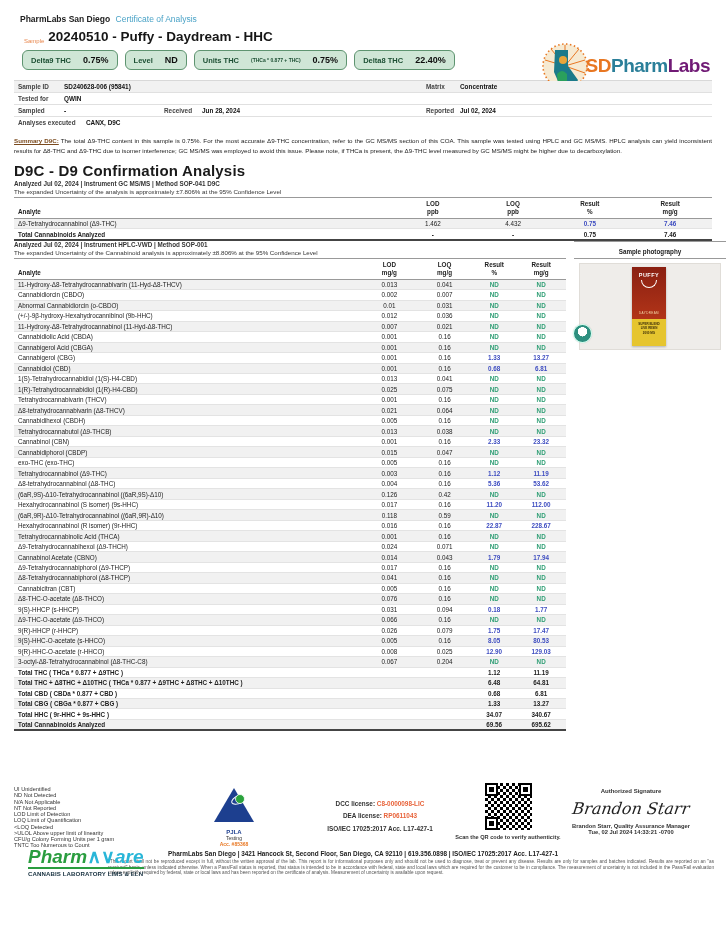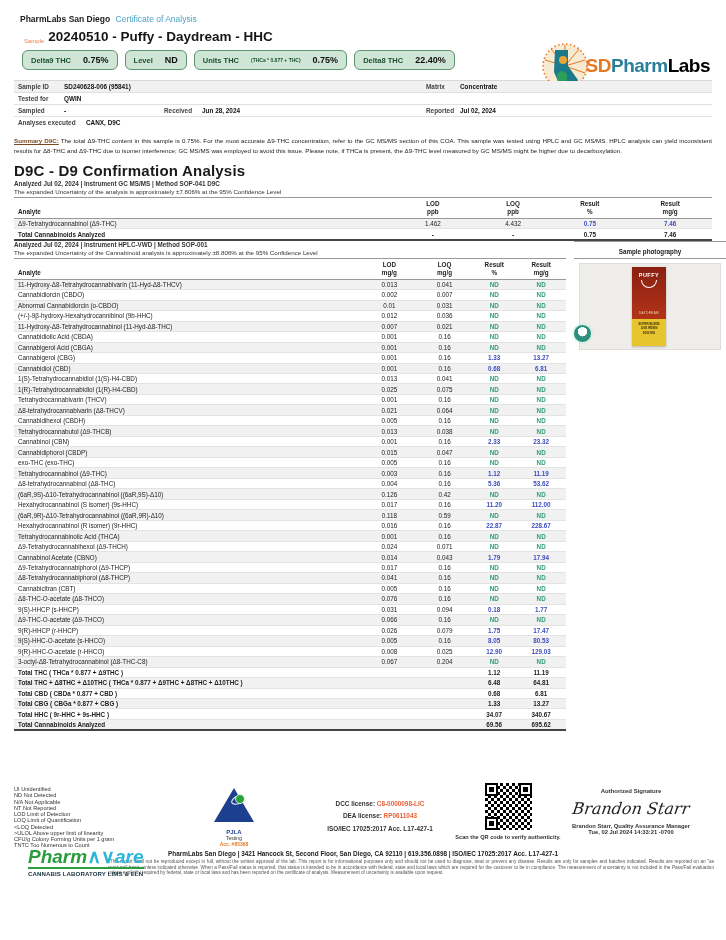--- a/index.html
+++ b/index.html
@@ -14,21 +14,21 @@
   .sampleline .slabel{color:#e8874e;font-size:6px;margin-right:4px}
   .sampleline .sname{font-size:13.5px;font-weight:bold;color:#161616}
   .badges{display:flex;gap:7px;margin:6px 0 0 22px}
   .badge{display:flex;align-items:center;gap:12px;background:#cfe6d6;border:1.5px solid #5e9470;border-radius:6px;padding:3px 8px;height:12px}
   .badge .bl{font-size:7.5px;font-weight:bold;color:#1c4f33}
   .badge .bf{font-size:5px;font-weight:bold;color:#1c4f33}
   .badge .bv{font-size:9px;font-weight:bold;color:#0e0e0e}
   
   .sdlogo{position:absolute;top:40px;right:16px;display:flex;align-items:center}
   .sdlogo .wordmark{font-size:19px;font-weight:bold;letter-spacing:-0.5px;margin-left:-4px}
-  .sdlogo .w-sd{color:#e87722}.sdlogo .w-pharm{color:#2b7f99}.sdlogo .w-labs{color:#000000}
+  .sdlogo .w-sd{color:#e87722}.sdlogo .w-pharm{color:#2b7f99}.sdlogo .w-labs{color:#701a75}
   
   .info{margin:10px 14px 0 14px;border-top:1px solid #d8d8d8}
   .ir{position:relative;height:11px;line-height:11px;border-bottom:1px solid #e0e0e0;font-size:6.4px}
   .ir span{position:absolute;white-space:nowrap}
   .ir .l{color:#444;font-weight:bold}.ir .v{color:#111;font-weight:bold}
   .g{background:#f1f1f1}
   .pA{left:4px}.pB{left:50px}.pC{left:150px}.pD{left:188px}.pE{left:412px}.pF{left:446px}.pG{left:72px}
   
   .summary{margin:8px 14px 0 14px;font-size:6.2px;line-height:1.55;color:#222;text-align:justify}
   .summary .sl{font-weight:bold;text-decoration:underline;color:#7a4a1e}

